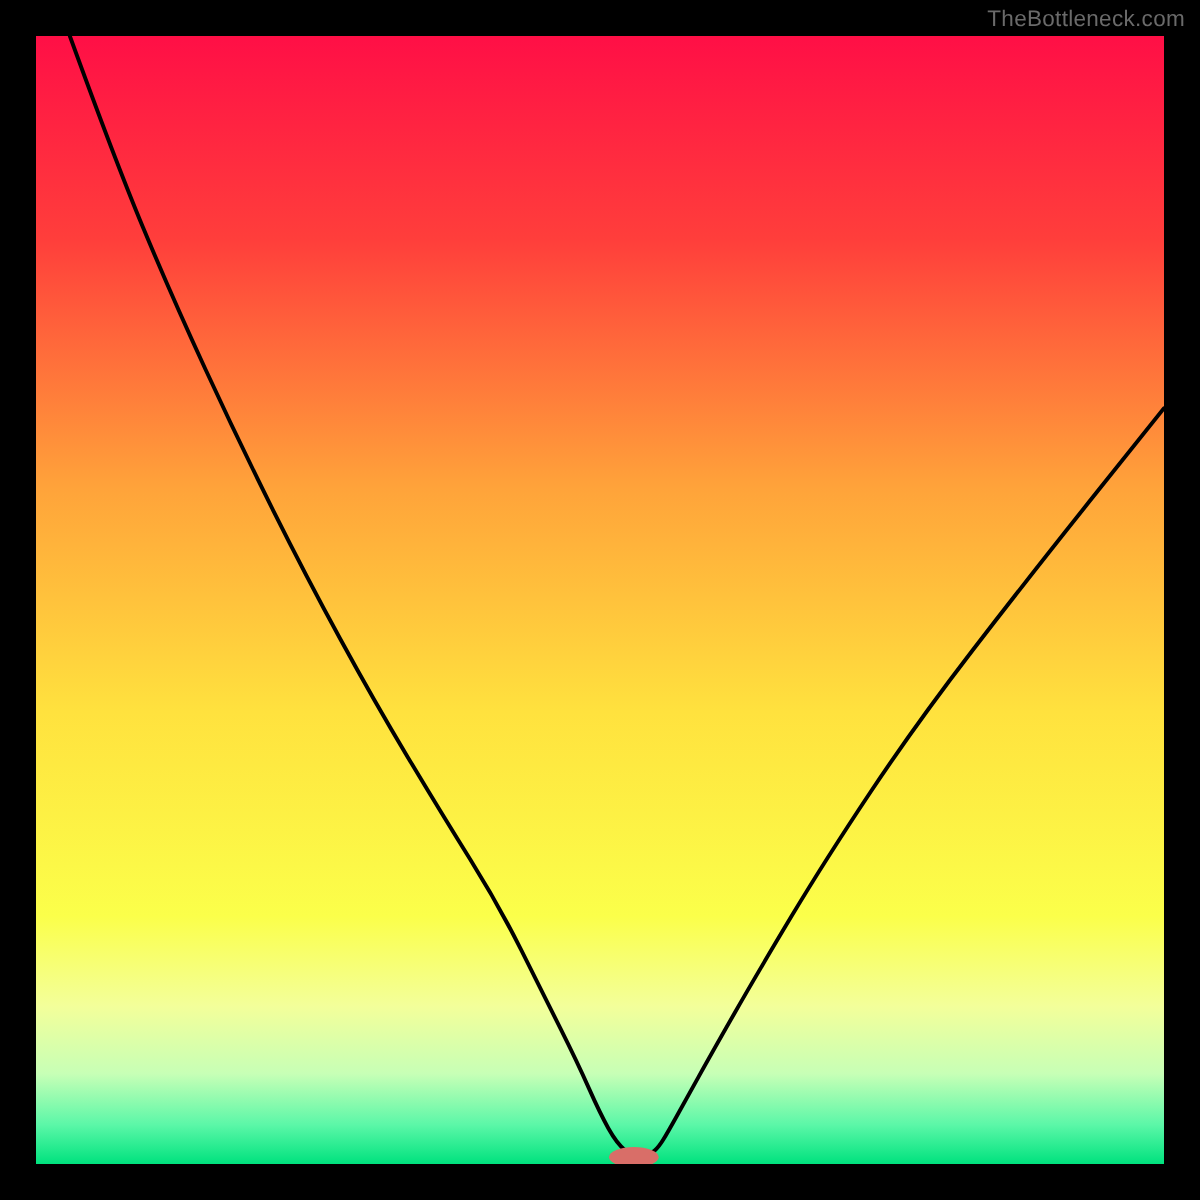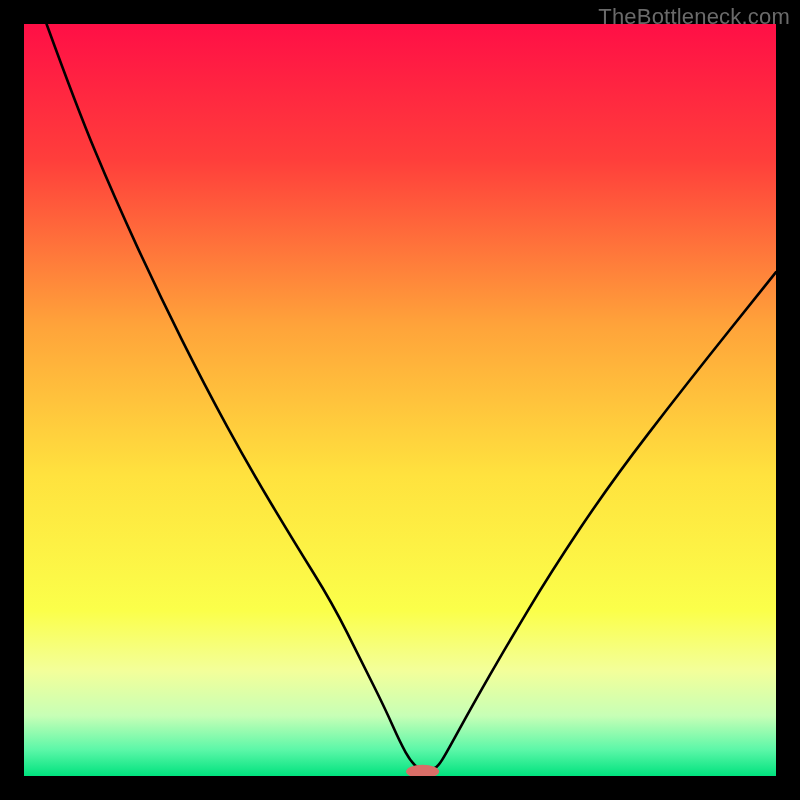--- a/index.html
+++ b/index.html
@@ -15,21 +15,21 @@
     position: relative;
     width: 800px;
     height: 800px;
     background: #000;
   }
   .watermark {
     position: absolute;
     top: 4px;
     right: 10px;
     color: #6a6a6a;
-    font-size: 22px;
+    font-size: 15px;
     font-weight: 500;
     letter-spacing: 0.2px;
     z-index: 5;
   }
   .plot-area {
     position: absolute;
     left: 24px;
     top: 24px;
     width: 752px;
     height: 752px;

